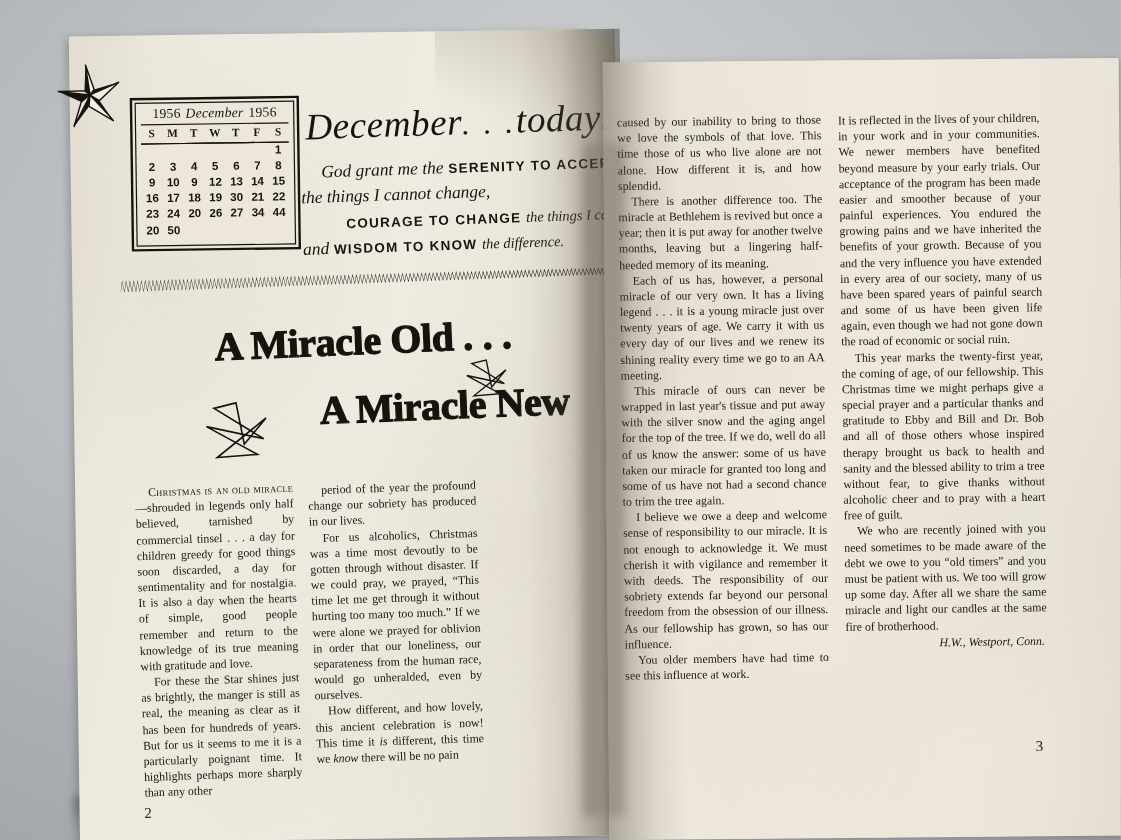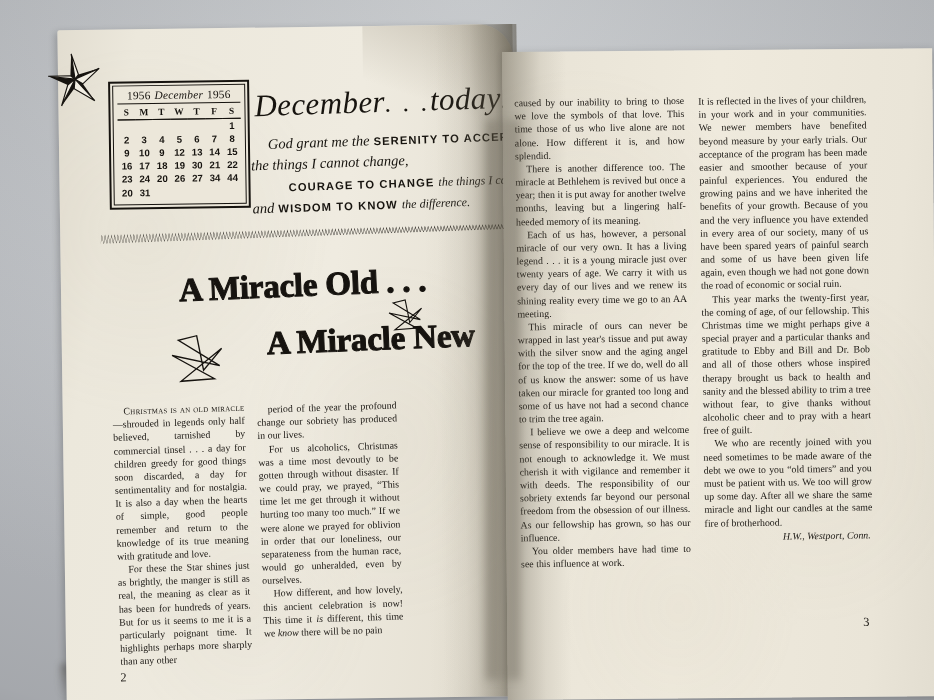--- a/index.html
+++ b/index.html
@@ -273,21 +273,21 @@
                   <td>23</td>
                   <td>24</td>
                   <td>20</td>
                   <td>26</td>
                   <td>27</td>
                   <td>34</td>
                   <td>44</td>
                 </tr>
                 <tr>
                   <td>20</td>
-                  <td>31</td>
+                  <td>50</td>
                   <td class="e">0</td>
                   <td class="e">0</td>
                   <td class="e">0</td>
                   <td class="e">0</td>
                   <td class="e">0</td>
                 </tr>
               </tbody>
           </table>
         </div>
       </div>

